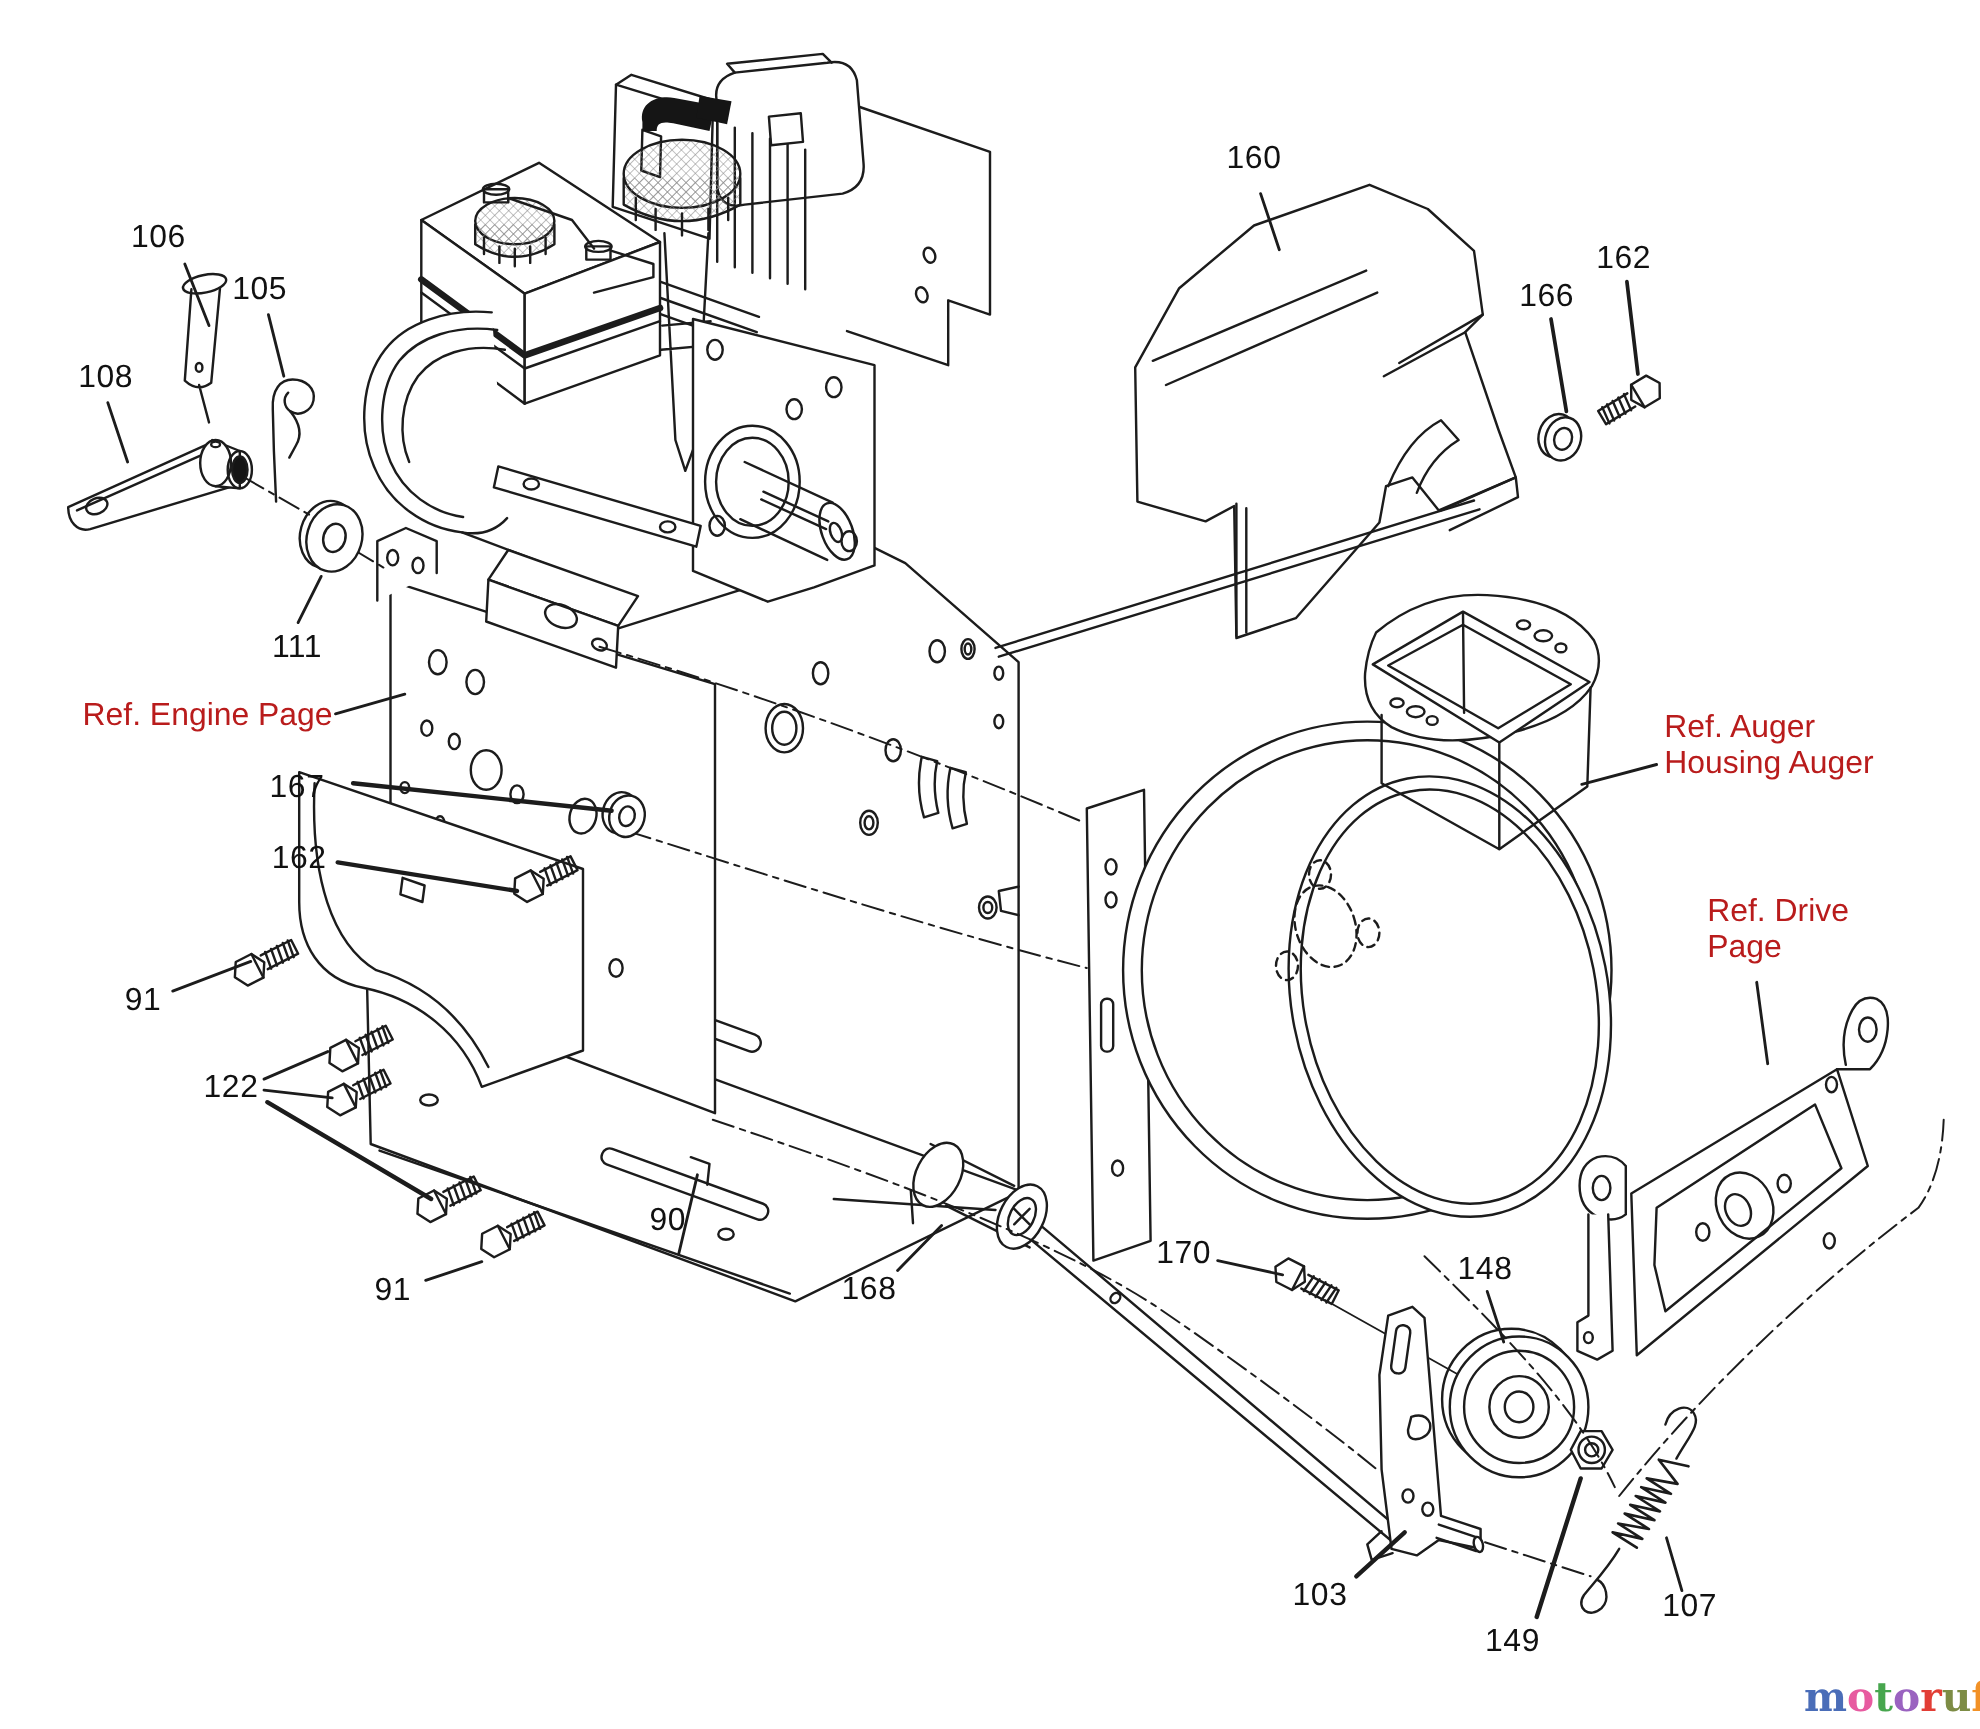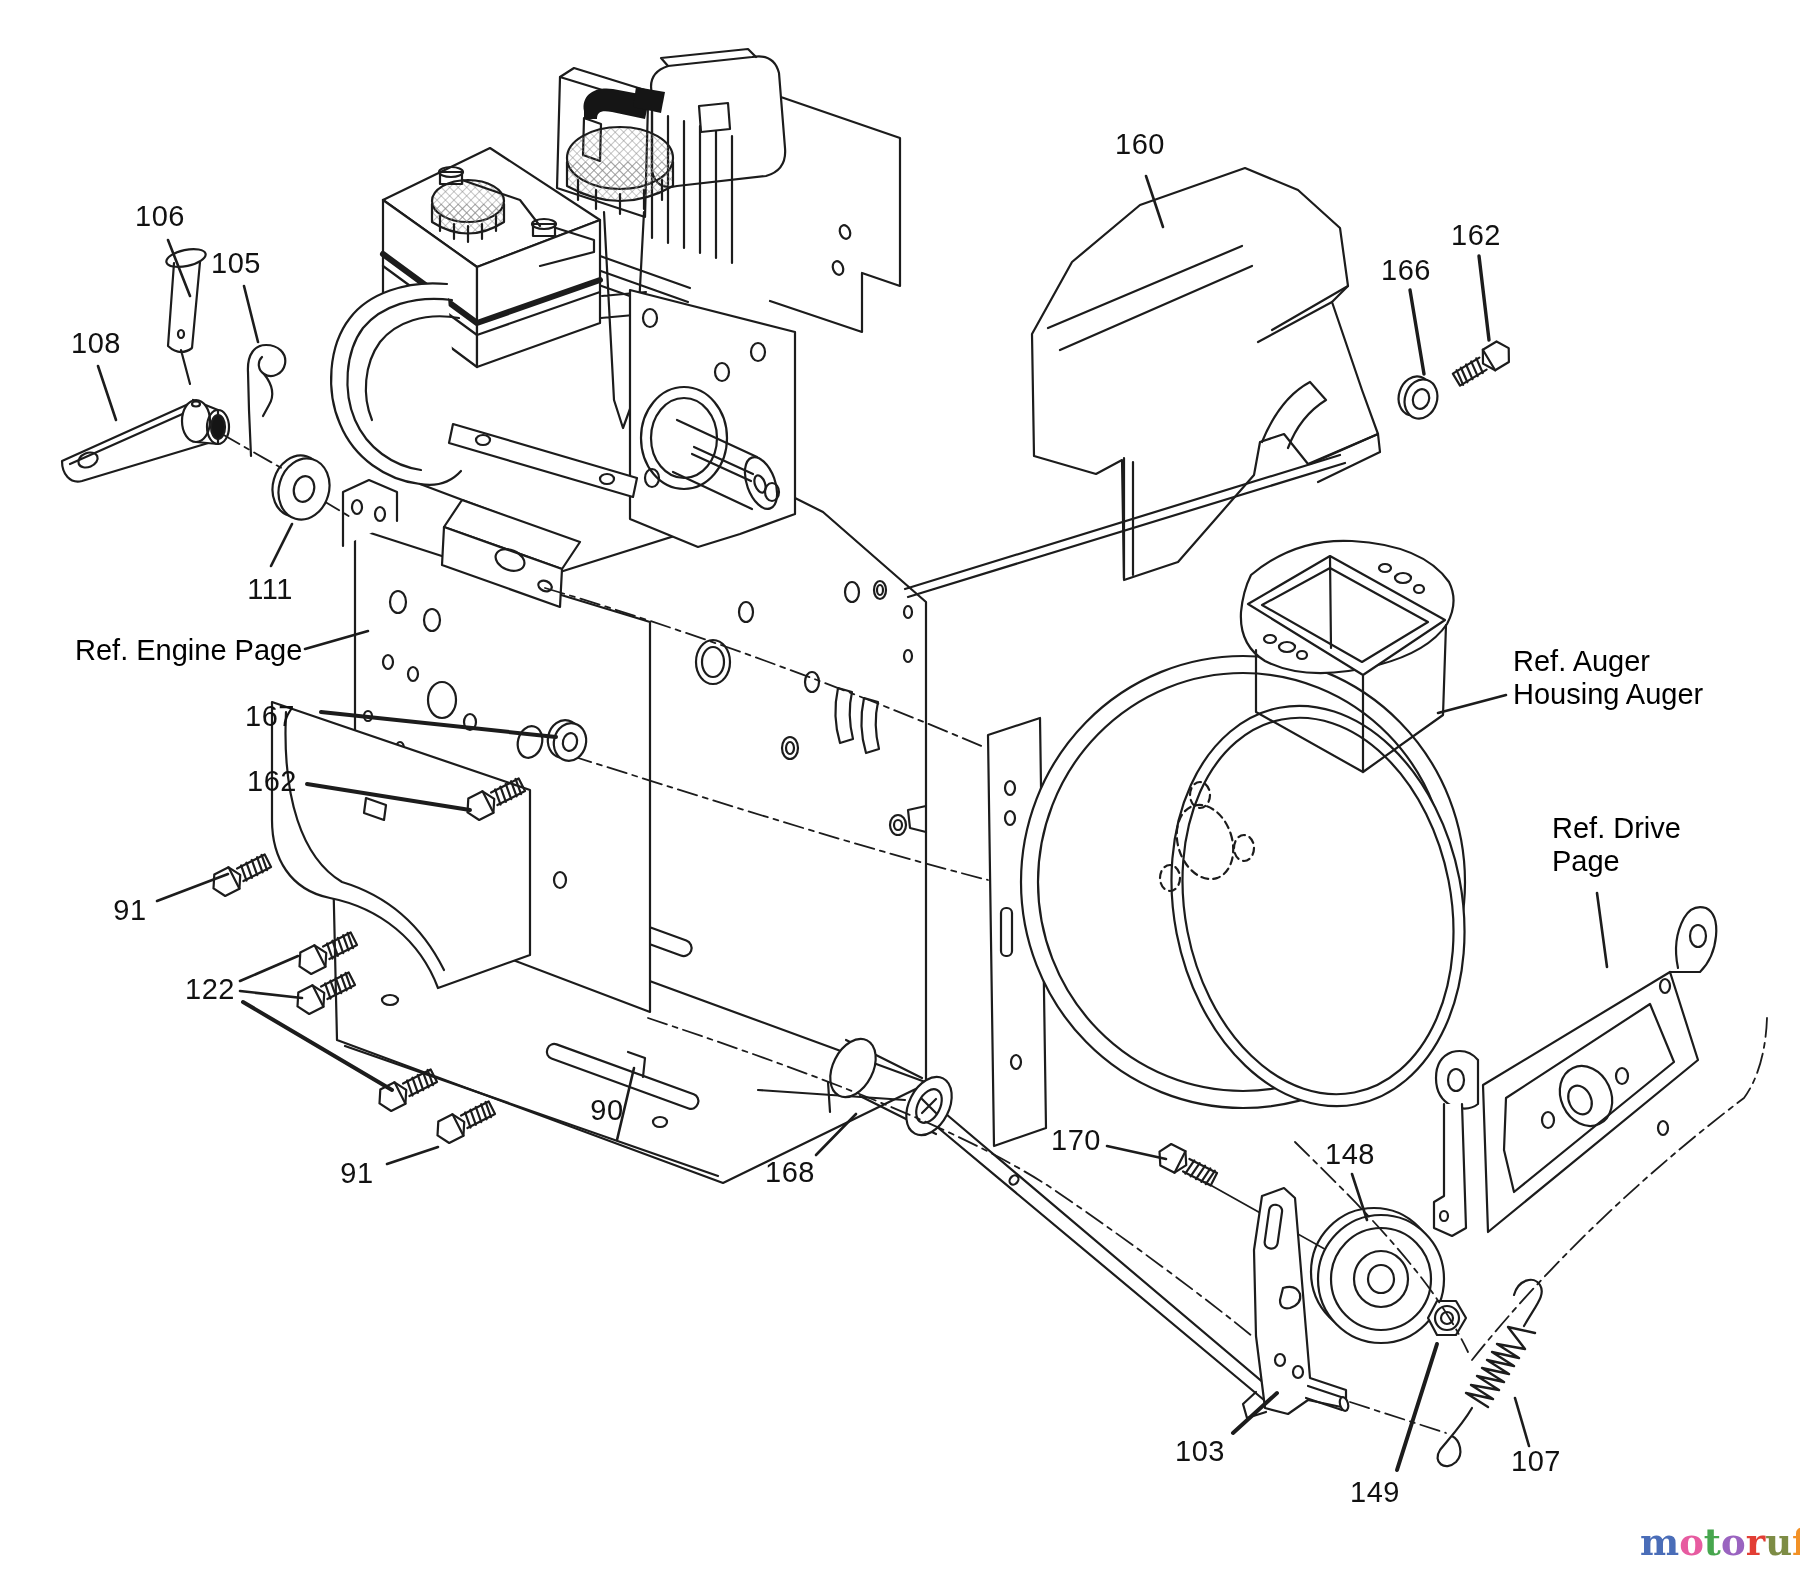--- a/index.html
+++ b/index.html
@@ -1,21 +1,21 @@
 <!DOCTYPE html>
 <html><head>
 <meta charset="utf-8">
 <style>
   html,body{margin:0;padding:0;background:#fff;}
   #stage{position:relative;width:1800px;height:1572px;background:#ffffff;overflow:hidden;
          font-family:"Liberation Sans", sans-serif;}
   #lineart{position:absolute;left:0;top:0;}
   .callout{position:absolute;transform:translate(-50%,-50%);font-size:29px;color:#111;
            white-space:nowrap;letter-spacing:0.5px;}
-  .refnote{position:absolute;font-size:29px;color:#000000;line-height:33px;white-space:nowrap;}
+  .refnote{position:absolute;font-size:29px;color:#b91c1c;line-height:33px;white-space:nowrap;}
   #watermark{position:absolute;left:1640px;top:1520px;font-family:"DejaVu Serif", serif;
              font-weight:bold;font-size:37px;letter-spacing:0px;}
 </style>
 </head>
 <body>
 
 <div id="stage">
 
 <svg id="lineart" width="1800" height="1572" viewBox="0 0 1800 1572" fill="none" stroke="#1c1c1c" stroke-width="2.2" stroke-linecap="round" stroke-linejoin="round">
   <defs>
@@ -311,21 +311,21 @@
     <path d="M1529,1446 L1515,1398"></path>
     <path d="M1146,176 L1163,227"></path>
     <path d="M1410,290 L1424,374" stroke-width="3.4"></path>
     <path d="M1479,256 L1489,340" stroke-width="3.4"></path>
     <path d="M1506,695 L1438,713"></path>
     <path d="M1597,893 L1607,967"></path>
   </g>
 </svg>
 
 <div id="callout-layer">
-      <div class="callout" style="left: 160px; top: 216px;">106</div>
+      <div class="callout" style="left: 144px; top: 216px;">106</div>
       <div class="callout" style="left: 236px; top: 263px;">105</div>
       <div class="callout" style="left: 96px; top: 343px;">108</div>
       <div class="callout" style="left: 270px; top: 589px;">111</div>
       <div class="callout" style="left: 270px; top: 716px;">167</div>
       <div class="callout" style="left: 272px; top: 781px;">162</div>
       <div class="callout" style="left: 130px; top: 910px;">91</div>
       <div class="callout" style="left: 210px; top: 989px;">122</div>
       <div class="callout" style="left: 357px; top: 1173px;">91</div>
       <div class="callout" style="left: 607px; top: 1110px;">90</div>
       <div class="callout" style="left: 790px; top: 1172px;">168</div>

